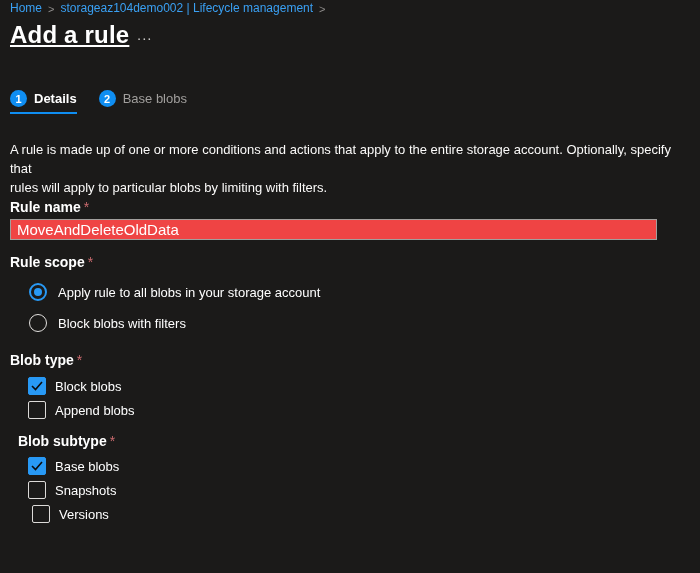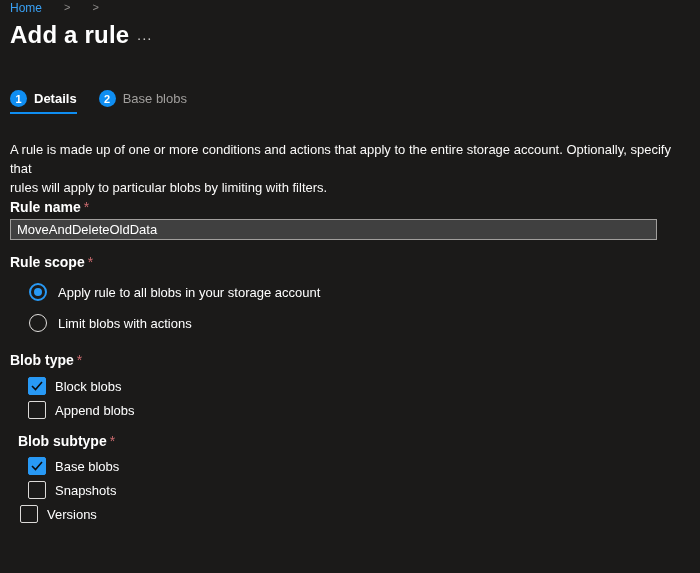--- a/index.html
+++ b/index.html
@@ -6,26 +6,26 @@
   html, body { width: 700px; height: 573px; overflow: hidden; }
   body {
     background: #1b1a19;
     font-family: "Liberation Sans", "DejaVu Sans", sans-serif;
     color: #ffffff;
     position: relative;
   }
   .abs { position: absolute; }
 
   
-  .breadcrumb { left: 10px; top: 1px; font-size: 12px; display: flex; align-items: flex-start; gap: 22px; white-space: nowrap; }
+  .breadcrumb { left: 10px; top: 1px; font-size: 12px; display: flex; align-items: flex-end; gap: 6px; white-space: nowrap; }
   .crumb-link { color: #3aa0f3; text-decoration: none; cursor: pointer; }
   .crumb-sep { color: #8f8d8b; font-size: 11px; }
 
   
-  .page-title { left: 10px; top: 21px; font-size: 24px; font-weight: 700; letter-spacing: 0.2px; }
+  .page-title { left: 10px; top: 21px; font-size: 24px; font-weight: 700; letter-spacing: 0.2px; text-decoration: underline; }
   .more-btn { left: 137px; top: 26px; color: #c8c6c4; font-size: 15px; letter-spacing: 1px; cursor: pointer; }
 
   
   .tabs { left: 10px; top: 90px; display: flex; }
   .tab { display: flex; align-items: center; gap: 7px; padding-bottom: 5px; border-bottom: 2px solid transparent; cursor: pointer; }
   .tab.active { border-bottom-color: #0f8ef2; }
   .tab + .tab { margin-left: 22px; }
   .step-circle {
     width: 17px; height: 17px; border-radius: 50%;
     background: #0f8ef2; color: #ffffff;
@@ -48,22 +48,22 @@
   .req { color: #ca6b6e; margin-left: 3px; font-weight: 400; }
 
   .lbl-rule-name { left: 10px; top: 199px; }
   .lbl-rule-scope { left: 10px; top: 254px; }
   .lbl-blob-type { left: 10px; top: 352px; text-align: center; }
   .lbl-blob-subtype { left: 10px; top: 433px; padding-left: 8px; }
 
   
   .text-input {
     left: 10px; top: 219px; width: 647px; height: 21px;
-    background: #404040; border: 1px solid #a19f9d;
-    color: #ffffff; font-size: 13px;
+    background: #ef4444; border: 1px solid #a19f9d;
+    color: #ffffff; font-size: 15px;
     font-family: "Liberation Sans", "DejaVu Sans", sans-serif;
     padding: 0 6px; outline: none;
   }
 
   
   .opt-row { display: flex; align-items: center; cursor: pointer; margin-left: 16px; }
   .opt-label { font-size: 13px; color: #ffffff; }
 
   .radio-row-0 { left: 13px; top: 283px; }
   .radio-row-1 { left: 13px; top: 314px; }
@@ -76,36 +76,37 @@
   .radio-ctl.on::after {
     content: ""; position: absolute; left: 50%; top: 50%;
     width: 8px; height: 8px; margin: -4px 0 0 -4px;
     border-radius: 50%; background: #2899f5;
   }
 
   .chk-type-0 { left: 12px; top: 377px; }
   .chk-type-1 { left: 12px; top: 401px; }
   .chk-sub-0 { left: 12px; top: 457px; }
   .chk-sub-1 { left: 12px; top: 481px; }
-  .chk-sub-2 { left: 4px; top: 505px; }
+  .chk-sub-2 { left: 16px; top: 505px; }
   .check-ctl {
     width: 18px; height: 18px; border-radius: 2px;
     margin-right: 9px; flex: 0 0 auto;
     display: flex; align-items: center; justify-content: center;
   }
   .check-ctl.on { background: #2899f5; border: 1px solid #2899f5; }
   .check-ctl.off { background: transparent; border: 1px solid #dcdad8; }
   .check-ctl svg { display: block; }
 </style>
 </head>
 <body>
 
 <nav class="abs breadcrumb">
   <span class="crumb-link">Home</span>
   <span class="crumb-sep">&gt;</span>
+  <span class="crumb-link">storageaz104demo002 | Lifecycle management</span>
   <span class="crumb-sep">&gt;</span>
 </nav>
 
 <h1 class="abs page-title">Add a rule</h1>
 <span class="abs more-btn">...</span>
 
 <div class="abs tabs">
   <div class="tab active">
     <span class="step-circle">1</span>
     <span class="tab-label">Details</span>
@@ -127,21 +128,21 @@
 <div class="abs field-label lbl-rule-scope">
   <span>Rule scope</span><span class="req">*</span>
 </div>
 
 <div class="abs opt-row radio-row-0">
   <span class="radio-ctl on"></span>
   <span class="opt-label">Apply rule to all blobs in your storage account</span>
 </div>
 <div class="abs opt-row radio-row-1">
   <span class="radio-ctl off"></span>
-  <span class="opt-label">Limit blobs with actions</span>
+  <span class="opt-label">Block blobs with filters</span>
 </div>
 
 <div class="abs field-label lbl-blob-type">
   <span>Blob type</span><span class="req">*</span>
 </div>
 
 <div class="abs opt-row chk-type-0">
   <span class="check-ctl on">
     <svg width="12" height="10" viewBox="0 0 12 10">
         <polyline points="1,5 4.5,8.5 11,1" fill="none" stroke="#0b0b0b" stroke-width="1.6"></polyline>

